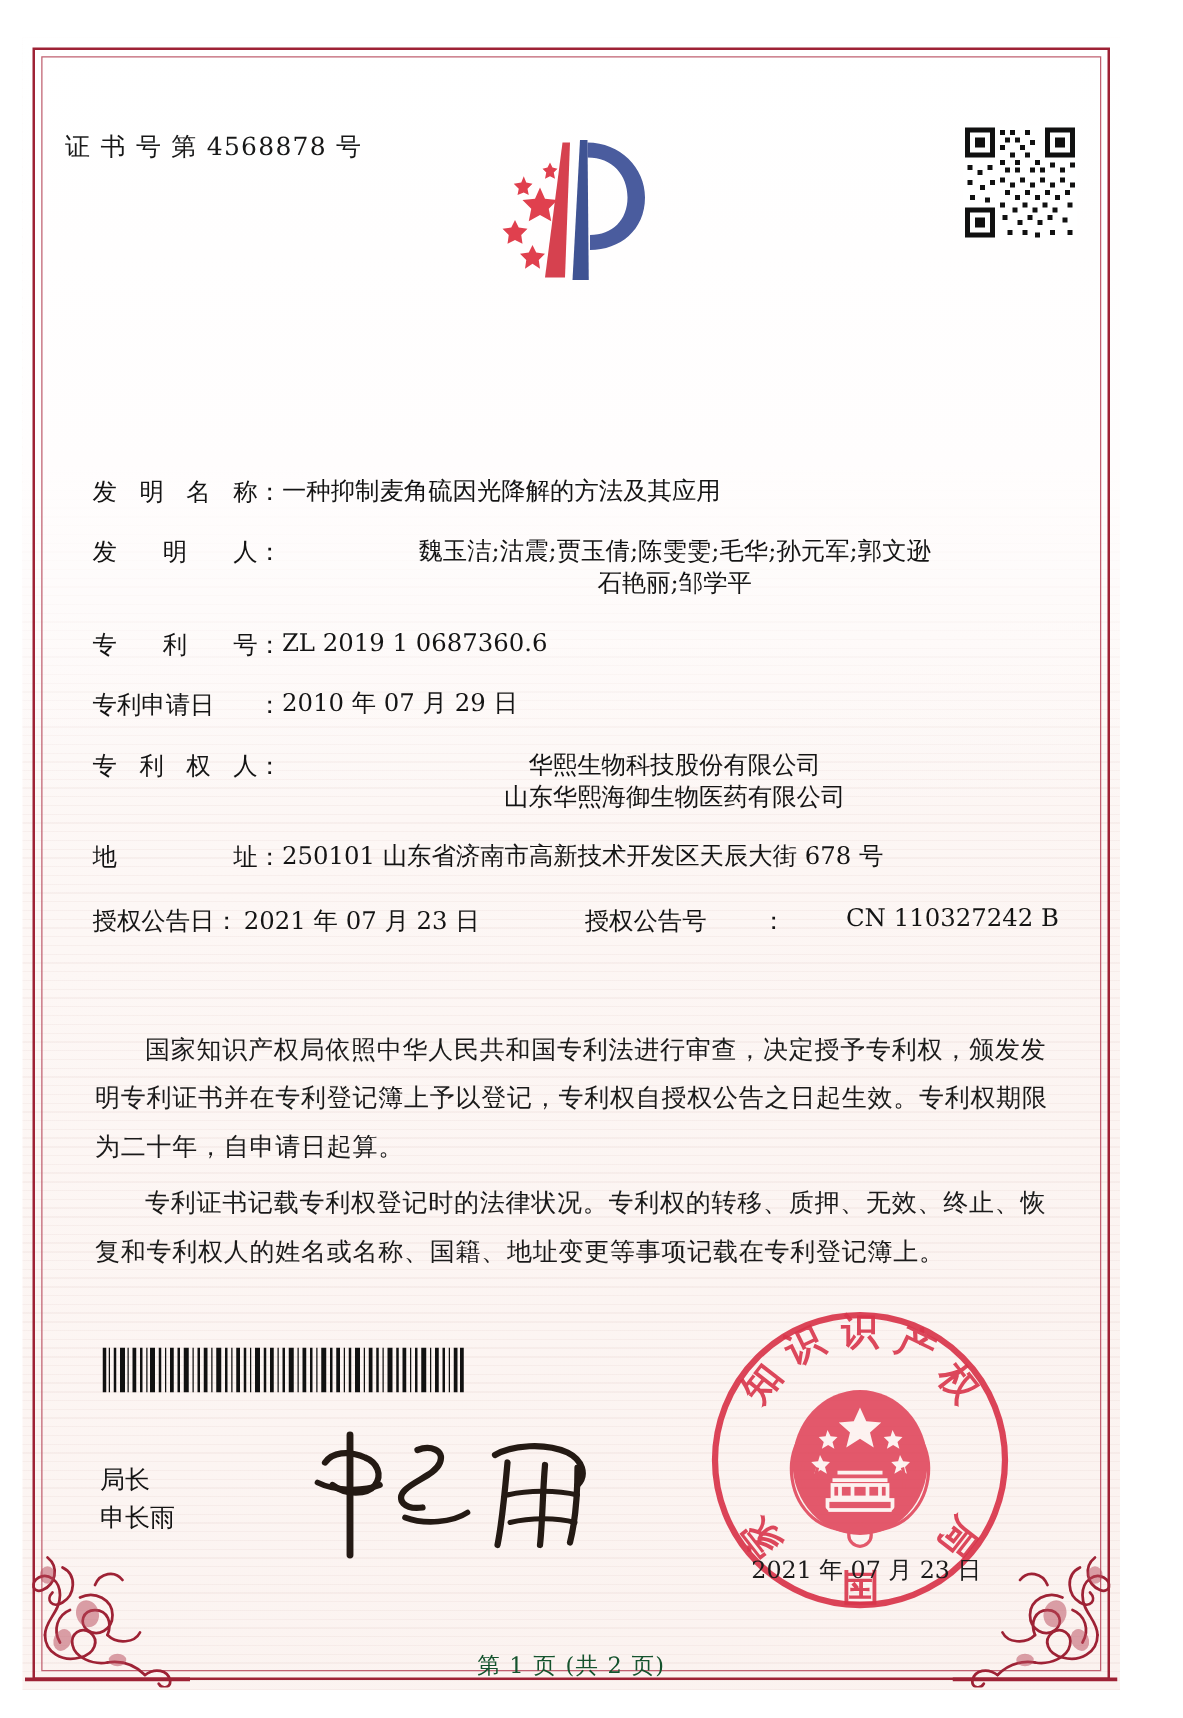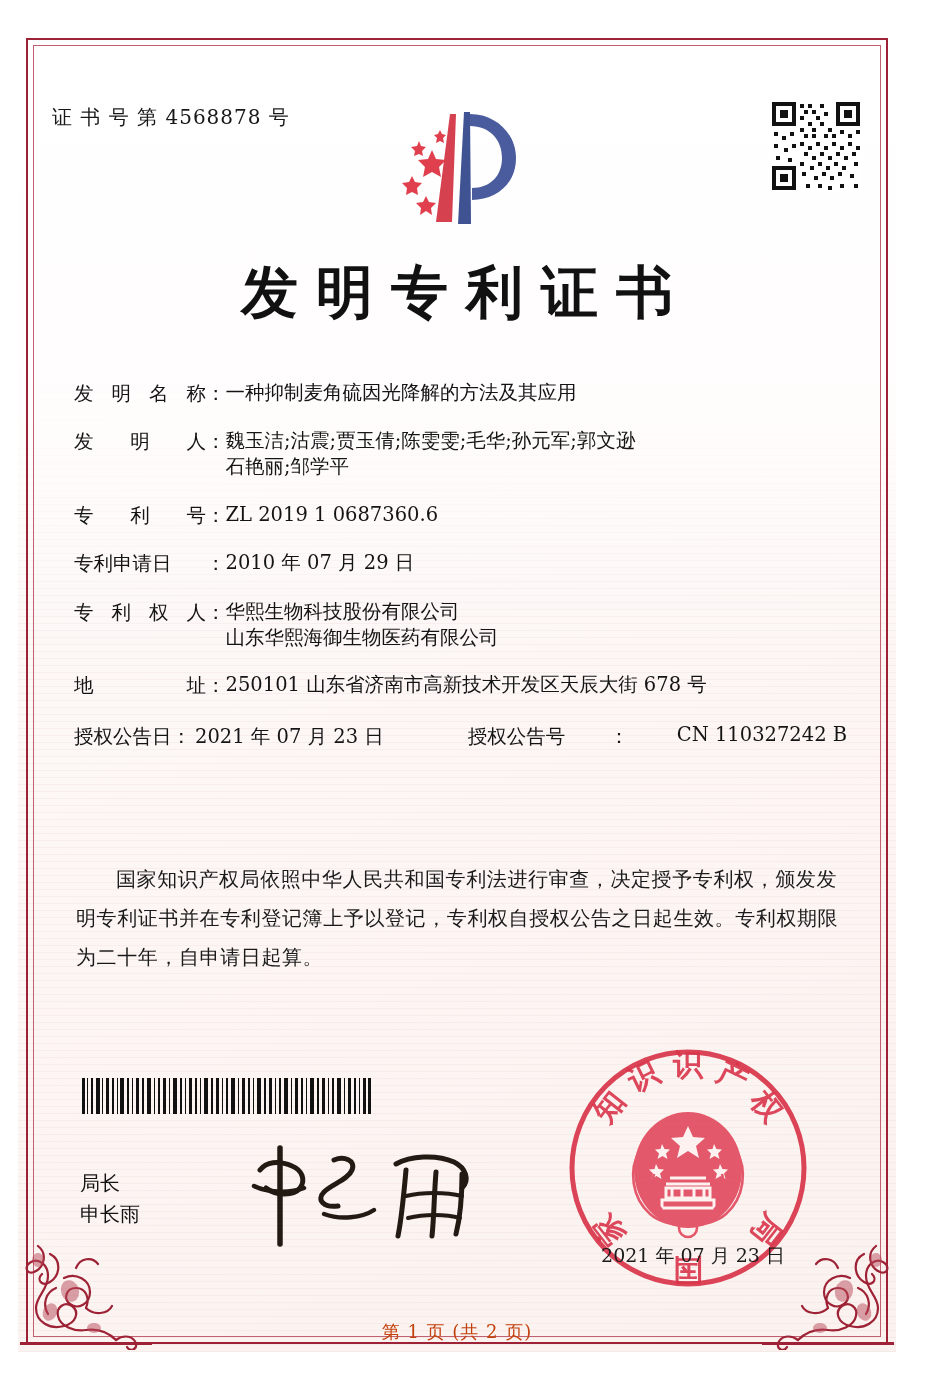--- a/index.html
+++ b/index.html
@@ -75,32 +75,32 @@
     display: flex; justify-content: space-between;
     font-family: "DejaVu Serif", "Liberation Serif", serif;
   }
   .row .lbl span { display: inline-block; }
   .row .colon { flex: 0 0 12px; }
   .row .val {
     flex: 1;
     font-family: "DejaVu Serif", "Liberation Serif", serif;
     line-height: 1.35;
   }
-  .row .val .sub { display: block; }
+  .row .val .sub { display: block; text-align: center; }
   .row-dual { display: flex; font-size: 19.5px; color: #141414; margin-bottom: 6px; }
   .row-dual .seg { display: flex; }
   .row-dual .seg2 { margin-left: 84px; gap: 44px; }
   .row-dual .k { font-family: Liberation Serif, serif; }
   .row-dual .v { font-family: "DejaVu Serif", "Liberation Serif", serif; margin-left: 4px; }
 
   
   .body-text {
-    position: absolute; left: 76px; right: 62px; top: 860px;
+    position: absolute; left: 76px; right: 62px; top: 822px;
     font-size: 20px; color: #1a1a1a;
-    font-family: Liberation Sans, sans-serif;
+    font-family: Liberation Mono, monospace;
     line-height: 1.95;
     letter-spacing: 0.6px;
   }
   .body-text p { text-indent: 2em; margin-bottom: 6px; }
 
   
   .barcode { position: absolute; left: 82px; top: 1078px; width: 290px; height: 36px; }
 
   
   .sig-label {
@@ -113,21 +113,21 @@
   
   .seal { position: absolute; left: 562px; top: 1042px; width: 252px; height: 252px; }
   .seal-date {
     position: absolute; left: 578px; top: 1243px; width: 230px;
     text-align: center; font-size: 19px; color: #1b1b1b;
     font-family: "DejaVu Serif", "Liberation Serif", serif;
   }
 
   .footer {
     position: absolute; left: 0; right: 0; top: 1320px;
-    text-align: center; font-size: 18px; color: #c2410c;
+    text-align: center; font-size: 18px; color: #14532d;
     font-family: "DejaVu Serif", "Liberation Serif", serif;
     letter-spacing: 1px;
   }
 </style>
 </head>
 <body>
 
 <div class="page">
 
   <div class="paper"></div>
@@ -270,21 +270,20 @@
           <rect x="80" y="74" width="4" height="4"></rect>
         <rect x="36" y="84" width="4" height="4"></rect>
           <rect x="48" y="84" width="4" height="4"></rect>
           <rect x="58" y="86" width="4" height="4"></rect>
         <rect x="70" y="84" width="4" height="4"></rect>
           <rect x="84" y="84" width="4" height="4"></rect>
       </g>
     </svg>
   </div>
 
-  <div class="title">发明专利证书</div>
 
   <div class="fields">
 
     <div class="row">
       <div class="lbl">
         <span>发</span>
         <span>明</span>
         <span>名</span>
         <span>称</span>
       </div>
@@ -354,20 +353,21 @@
         <span class="k">授权公告号</span>
         <span class="k">：</span>
         <span class="v">CN 110327242 B</span>
       </div>
     </div>
 
   </div>
 
   <div class="body-text">
     <p>国家知识产权局依照中华人民共和国专利法进行审查，决定授予专利权，颁发发明专利证书并在专利登记簿上予以登记，专利权自授权公告之日起生效。专利权期限为二十年，自申请日起算。</p>
+    <p>专利证书记载专利权登记时的法律状况。专利权的转移、质押、无效、终止、恢复和专利权人的姓名或名称、国籍、地址变更等事项记载在专利登记簿上。</p>
   </div>
 
   <div class="barcode">
     <svg viewBox="0 0 290 36" width="290" height="36">
       <g fill="#111">
         <rect x="0" y="0" width="3" height="36"></rect>
           <rect x="5" y="0" width="1" height="36"></rect>
         <rect x="9" y="0" width="2" height="36"></rect>
           <rect x="14" y="0" width="4" height="36"></rect>
         <rect x="20" y="0" width="1" height="36"></rect>

